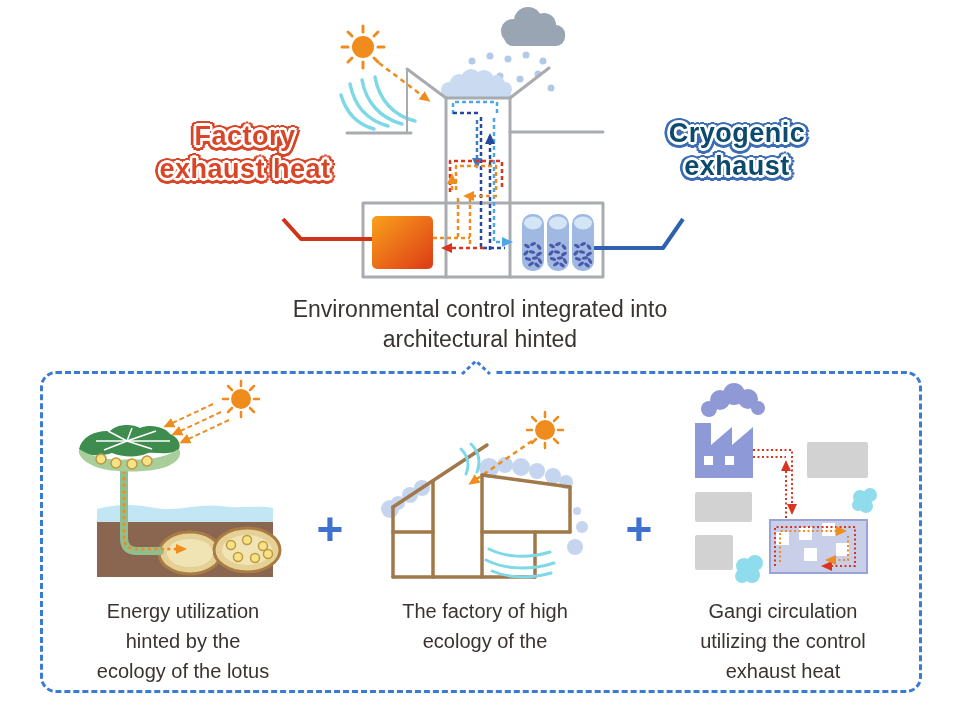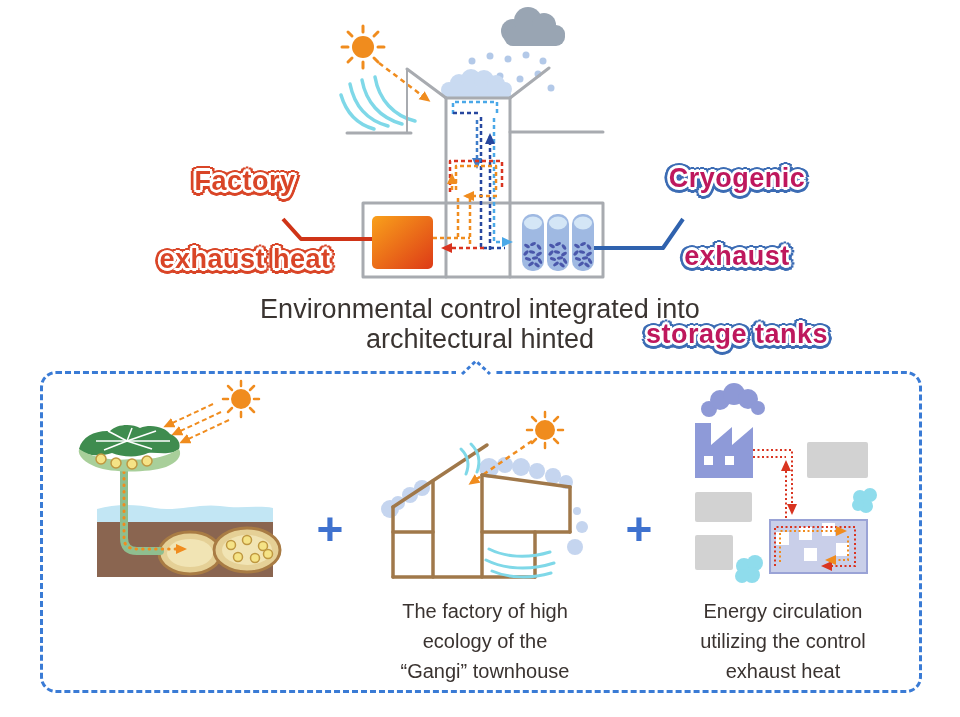--- a/index.html
+++ b/index.html
@@ -12,35 +12,34 @@
   
   .bubble-label{
     font-weight:bold;font-size:27px;line-height:33px;text-align:center;letter-spacing:0.5px;
   }
   .bubble-label div{white-space:nowrap;}
   .bubble-red{
     color:#d94527;
     --oc:#d94527;
   }
   .bubble-blue{
-    color:#be185d;
+    color:#0c4a6e;
     --oc:#3c6cb4;
   }
   .bubble-label div{
     text-shadow:
       -2px -2px 0 #fff, 2px -2px 0 #fff, -2px 2px 0 #fff, 2px 2px 0 #fff,
       -2.6px 0 0 #fff, 2.6px 0 0 #fff, 0 -2.6px 0 #fff, 0 2.6px 0 #fff,
       -4.5px -3px 0 var(--oc), 4.5px -3px 0 var(--oc), -4.5px 3px 0 var(--oc), 4.5px 3px 0 var(--oc),
       -5.5px 0 0 var(--oc), 5.5px 0 0 var(--oc), 0 -5.5px 0 var(--oc), 0 5.5px 0 var(--oc),
       -3px -4.5px 0 var(--oc), 3px -4.5px 0 var(--oc), -3px 4.5px 0 var(--oc), 3px 4.5px 0 var(--oc);
-    margin-top: 45px;
   }
   .diagram-title{
     left:180px;top:294px;width:600px;text-align:center;
-    font-size:27px;line-height:30px;color:#3a3431;font-weight:500;
+    font-size:23px;line-height:30px;color:#3a3431;font-weight:500;
   }
   .concepts-panel{
     left:40px;top:371px;width:876px;height:316px;
     border:3px dashed #3a7bd5;border-radius:16px;
   }
   .plus-sign{
     font-size:46px;font-weight:bold;color:#3f72cf;width:60px;text-align:center;line-height:46px;
   }
   .caption{
     text-align:center;font-size:20px;line-height:30px;color:#3a3330;
@@ -357,35 +356,38 @@
     <path d="M 6,20 L 20,7 L 34,20" fill="none" stroke="#3a7bd5" stroke-width="3" stroke-dasharray="4 3"></path>
   </svg>
 
   <div class="abs bubble-label bubble-red" style="left:145px;top:120px;width:200px">
     <div>Factory</div>
     <div>exhaust heat</div>
   </div>
   <div class="abs bubble-label bubble-blue" style="left:637px;top:117px;width:200px">
     <div>Cryogenic</div>
     <div>exhaust</div>
-    <div>storage tanks</div>
   </div>
 
   <div class="abs diagram-title">
     <div>Environmental control integrated into</div>
     <div>architectural hinted</div>
   </div>
 
   <div class="abs plus-sign" style="left:300px;top:506px">+</div>
   <div class="abs plus-sign" style="left:609px;top:506px">+</div>
 
+  <div class="abs caption" style="left:78px;top:596px;width:210px">
+    <div>Energy utilization</div>
+    <div>hinted by the</div>
+    <div>ecology of the lotus</div>
+  </div>
   <div class="abs caption" style="left:373px;top:596px;width:224px">
     <div>The factory of high</div>
     <div>ecology of the</div>
-    <div>“Gangi” townhouse</div>
   </div>
   <div class="abs caption" style="left:670px;top:596px;width:226px">
-    <div>Energy circulation</div>
+    <div>Gangi circulation</div>
     <div>utilizing the control</div>
     <div>exhaust heat</div>
   </div>
 
 </div>
 
 </body></html>

